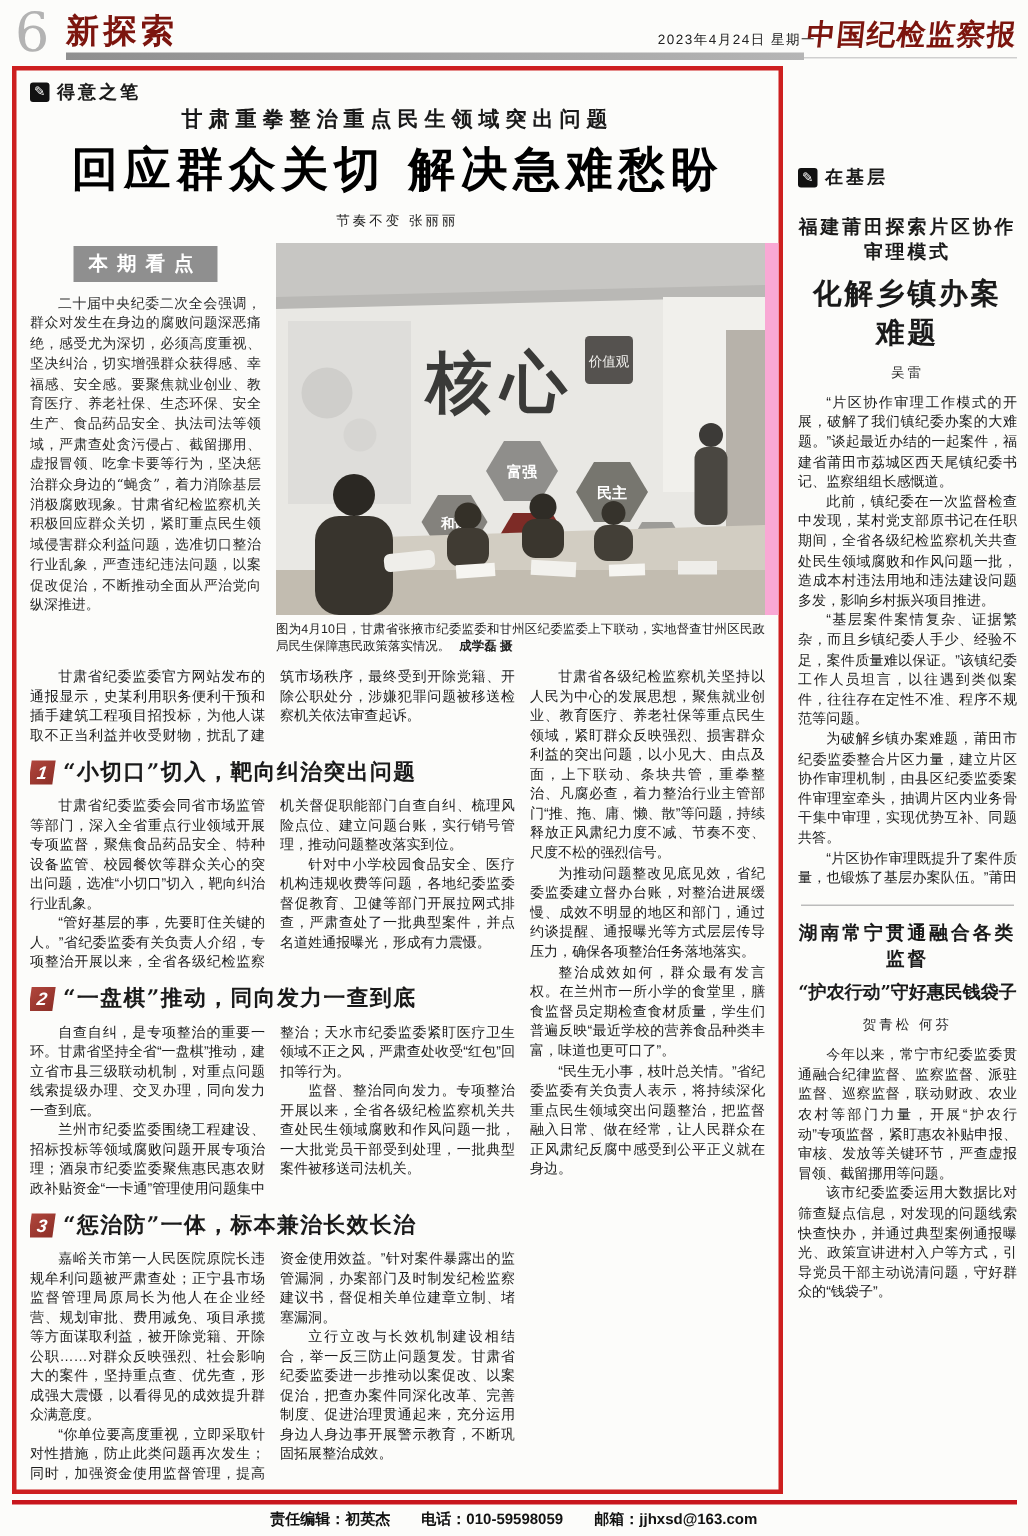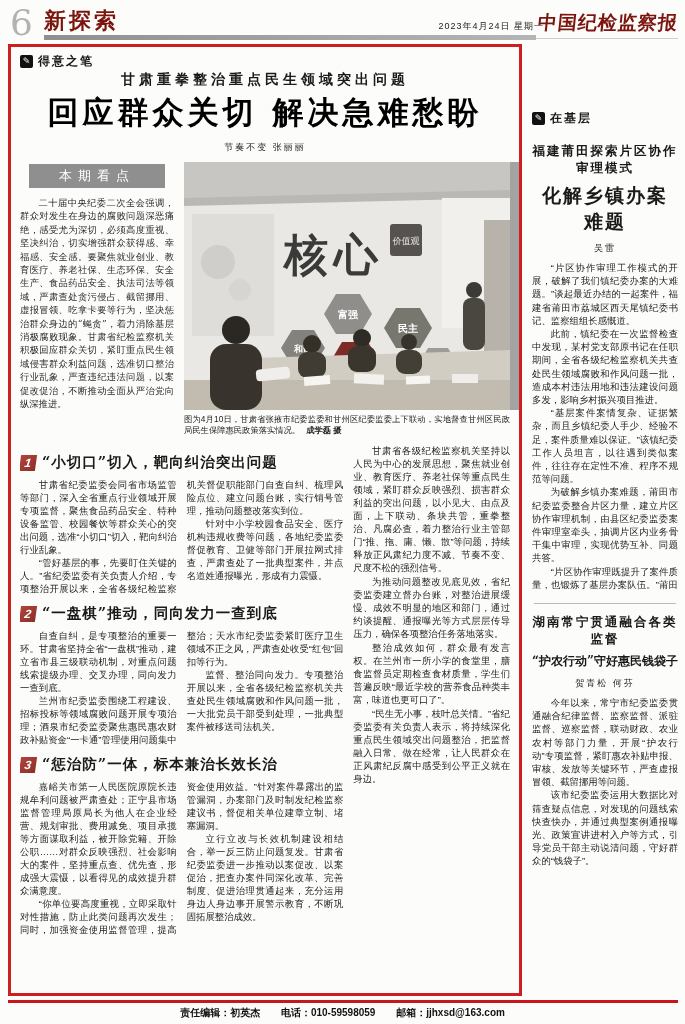--- a/index.html
+++ b/index.html
@@ -24,24 +24,24 @@
   .tagrow { display:flex; align-items:center; gap:5px; height:16px; }
   .tagicon { width:13px; height:13px; background:#111; color:#fff; font-size:9px; line-height:13px; text-align:center; border-radius:2px; }
   .tagtxt { font-size:12px; font-weight:bold; letter-spacing:2px; font-family:"DejaVu Serif",serif; }
   .kicker { text-align:center; font-size:14px; font-weight:bold; letter-spacing:4px; margin-top:2px; font-family:"DejaVu Serif",serif; }
   .headline { text-align:center; font-size:31px; font-weight:bold; letter-spacing:4px; margin-top:3px; font-family:"DejaVu Serif",serif; color:#000; }
   .byline { text-align:center; font-size:9px; color:#222; margin-top:7px; letter-spacing:2px; }
 
   
   .photorow { display:flex; margin-top:8px; }
   .hl-col { width:158px; margin-right:10px; }
-  .hl-title { width:136px; margin:2px auto 8px auto; background:#8f8f8f; color:#fff; font-size:13px; font-weight:normal; text-align:center; letter-spacing:6px; padding:3px 0; }
+  .hl-title { width:96px; margin:2px auto 8px auto; background:#8f8f8f; color:#fff; font-size:13px; font-weight:bold; text-align:center; letter-spacing:6px; padding:3px 0; }
   .hl-text { font-family:"DejaVu Serif",serif; font-size:9.3px; line-height:13.4px; text-align:justify; color:#2a2a2a; text-indent:2em; }
   .photo-col { width:326px; }
-  .photo-frame { width:392px; height:248px; background:#a3a3a3; overflow:hidden; }
+  .photo-frame { width:392px; height:248px; background:#f9a8d4; overflow:hidden; }
   .caption { font-size:8.3px; line-height:11px; color:#222; margin-top:4px; text-align:justify; }
   .caption b { margin-left:6px; }
 
   
   .bodyrow { display:flex; margin-top:8px; height:578px; overflow:hidden; }
   .leftsec { width:326px; margin-right:10px; overflow:hidden; }
   .col3 { width:158px; overflow:hidden; }
   .twocol { column-count:2; column-gap:10px; }
   .bp { font-size:9.4px; line-height:13px; text-align:justify; text-indent:2em; color:#1c1c1c; }
   .col3 .bp { margin-bottom:1px; }
@@ -155,20 +155,21 @@
             </svg>
           </div>
           <div class="caption"><span>图为4月10日，甘肃省张掖市纪委监委和甘州区纪委监委上下联动，实地督查甘州区民政局民生保障惠民政策落实情况。</span><b>成学磊 摄</b></div>
         </div>
       </div>
 
       <div class="bodyrow">
         <div class="leftsec">
 
           <div class="twocol">
+              <p class="bp">甘肃省纪委监委官方网站发布的通报显示，史某利用职务便利干预和插手建筑工程项目招投标，为他人谋取不正当利益并收受财物，扰乱了建筑市场秩序，最终受到开除党籍、开除公职处分，涉嫌犯罪问题被移送检察机关依法审查起诉。</p>
             </div>
 
           <div class="sechead">
             <span class="secnum">1</span>
             <span class="sectitle">“小切口”切入，靶向纠治突出问题</span>
           </div>
           <div class="twocol">
               <p class="bp">甘肃省纪委监委会同省市场监管等部门，深入全省重点行业领域开展专项监督，聚焦食品药品安全、特种设备监管、校园餐饮等群众关心的突出问题，选准“小切口”切入，靶向纠治行业乱象。</p>
               <p class="bp">“管好基层的事，先要盯住关键的人。”省纪委监委有关负责人介绍，专项整治开展以来，全省各级纪检监察机关督促职能部门自查自纠、梳理风险点位、建立问题台账，实行销号管理，推动问题整改落实到位。</p>
               <p class="bp">针对中小学校园食品安全、医疗机构违规收费等问题，各地纪委监委督促教育、卫健等部门开展拉网式排查，严肃查处了一批典型案件，并点名道姓通报曝光，形成有力震慑。</p>

